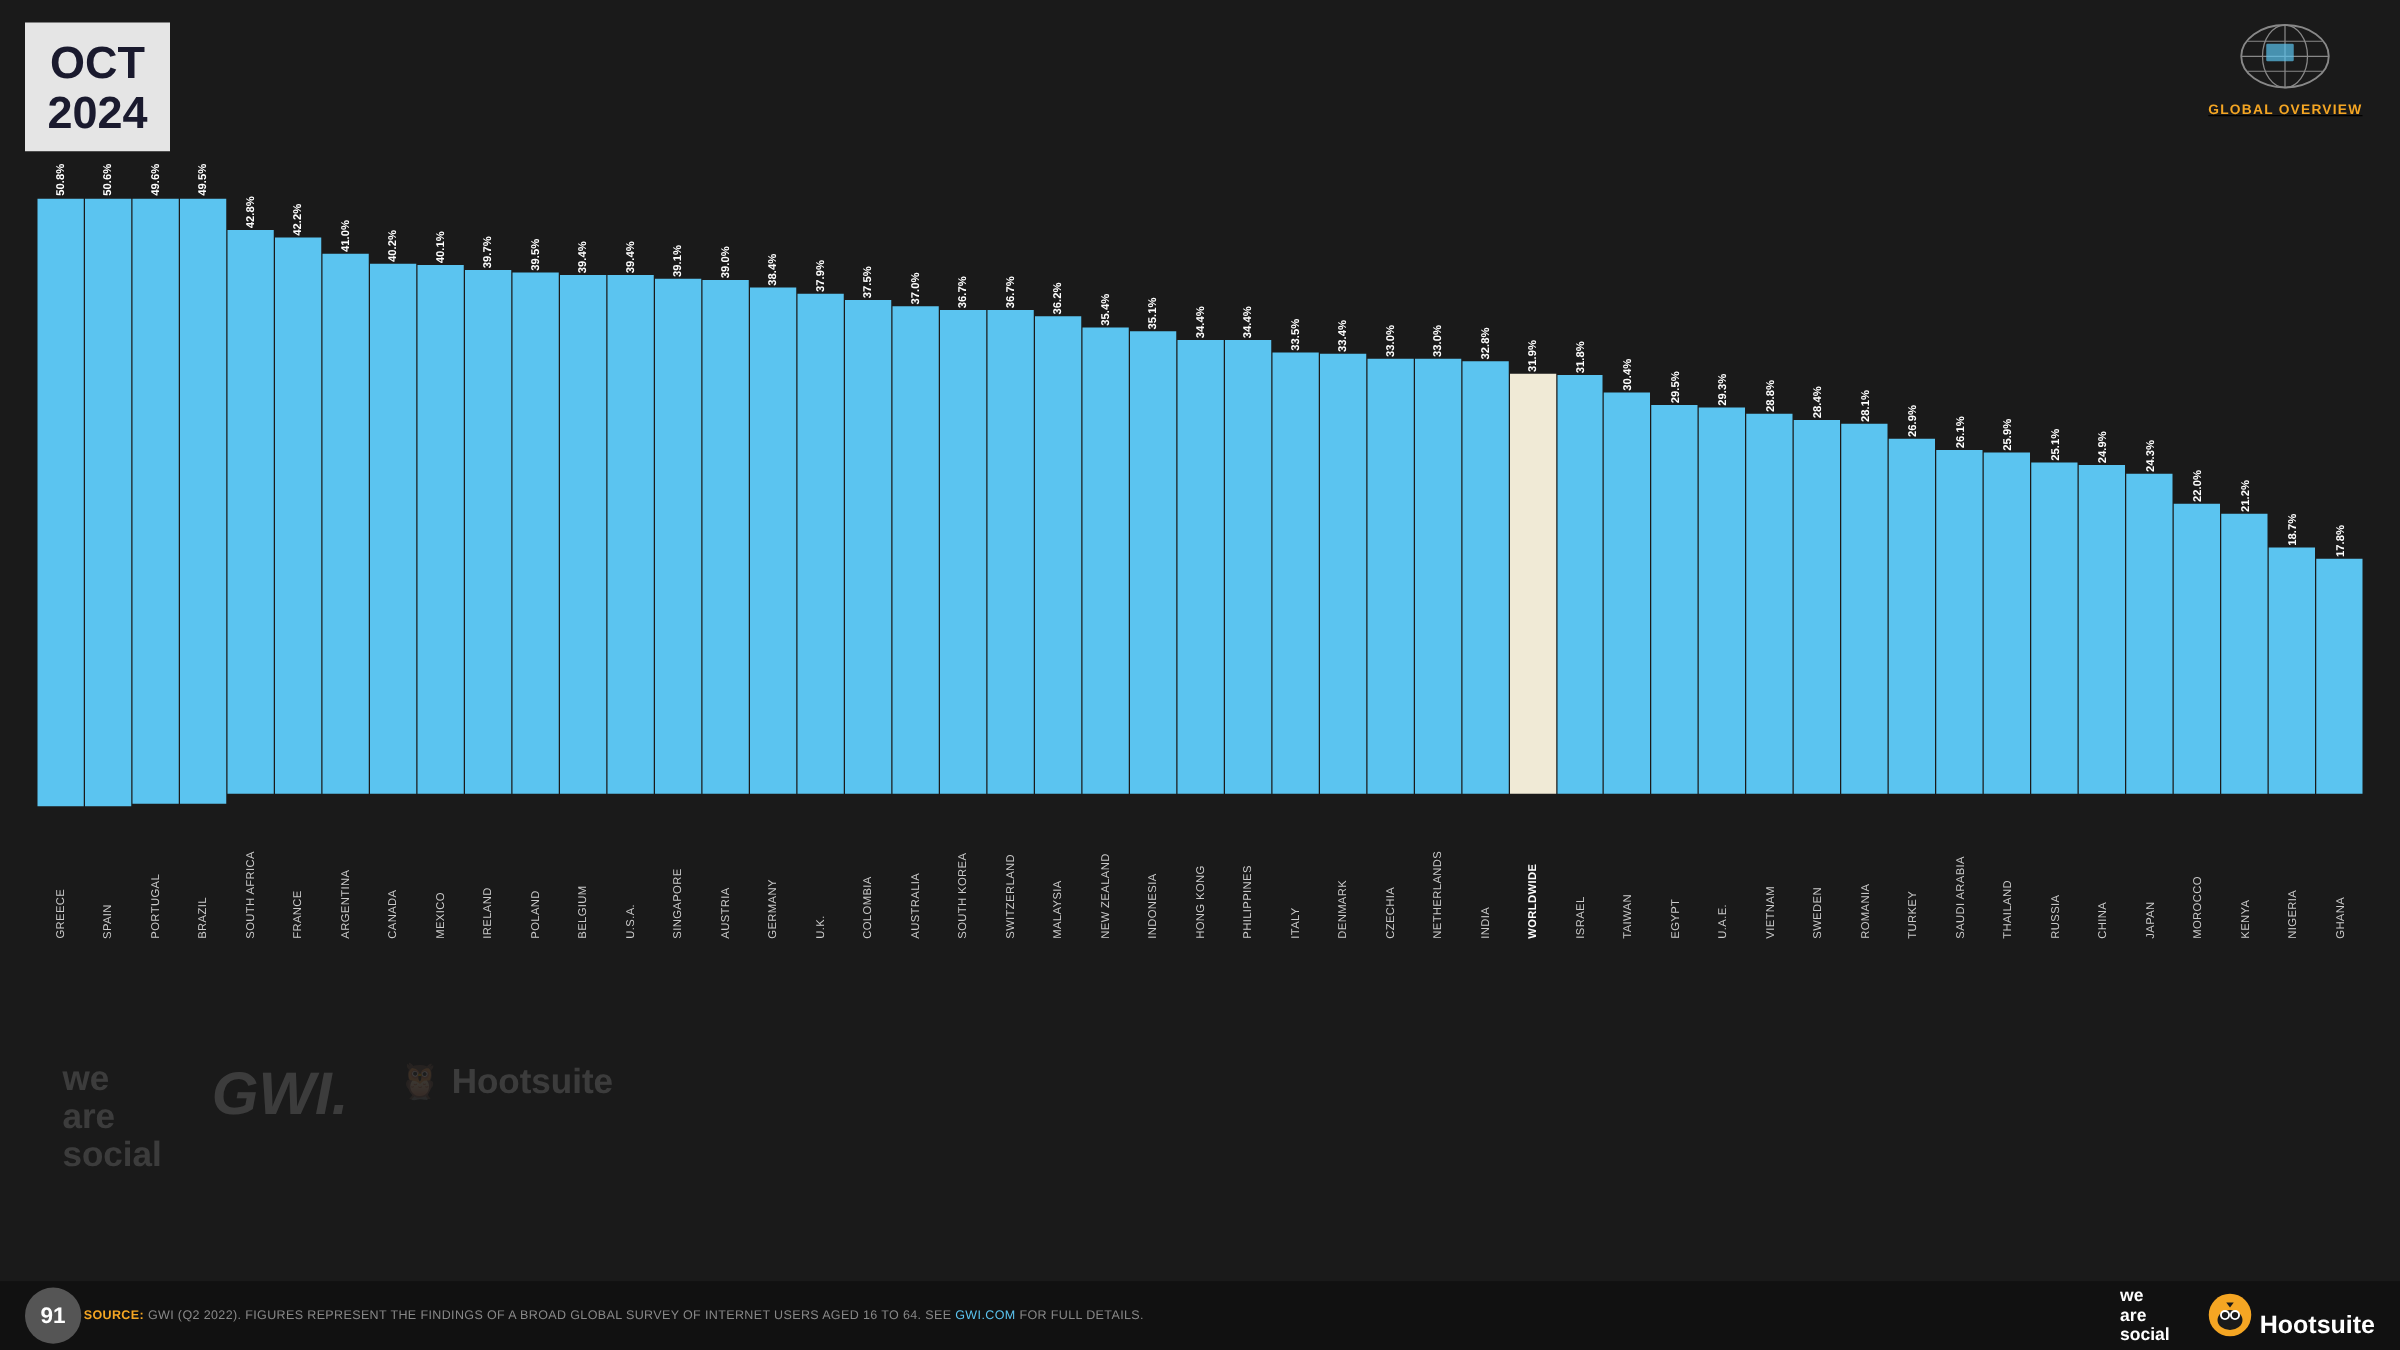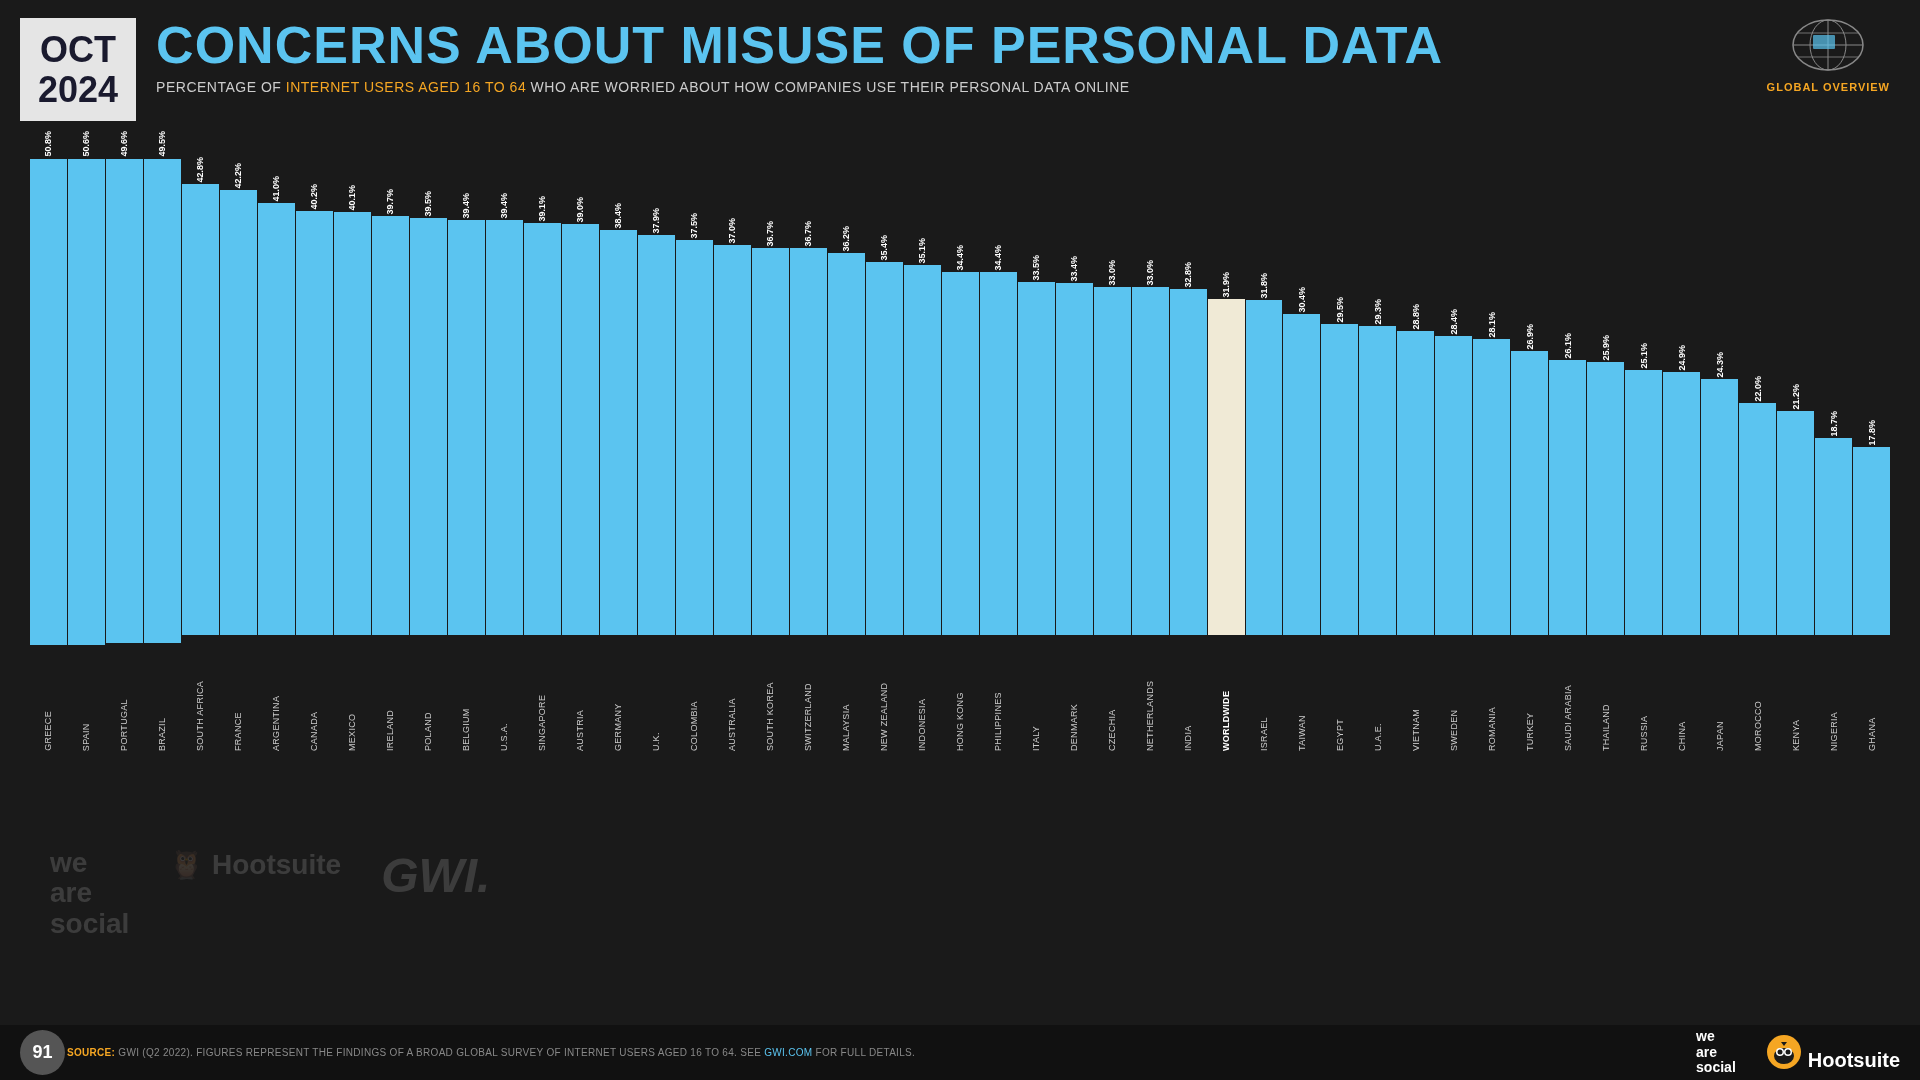--- a/index.html
+++ b/index.html
@@ -49,20 +49,21 @@
       text-transform: uppercase;
     }
     #subtitle .highlight {
       color: #f5a623;
     }
     #globe-area {
       position: absolute;
       right: 30px;
       top: 15px;
       text-align: center;
+      text-decoration: underline;
     }
     #globe-svg {
       width: 80px;
       height: 60px;
     }
     #global-label {
       color: #f5a623;
       font-size: 11px;
       font-weight: 700;
       letter-spacing: 1px;
@@ -219,26 +220,20 @@
       height: 36px;
     }
   </style>
 </head>
 <body>
 
 <div id="header">
   <div id="date-box">
     <span>OCT</span><br>
     <span>2024</span>
-  </div>
-  <div id="title-area">
-    <div id="main-title">CONCERNS ABOUT MISUSE OF PERSONAL DATA</div>
-    <div id="subtitle">
-      <span>PERCENTAGE OF </span><span class="highlight">INTERNET USERS AGED 16 TO 64</span><span> WHO ARE WORRIED ABOUT HOW COMPANIES USE THEIR PERSONAL DATA ONLINE</span>
-    </div>
   </div>
   <div id="globe-area">
     <svg id="globe-svg" viewBox="0 0 80 60">
       <ellipse cx="40" cy="30" rx="35" ry="25" fill="none" stroke="#888" stroke-width="1.5"></ellipse>
       <ellipse cx="40" cy="30" rx="18" ry="25" fill="none" stroke="#888" stroke-width="1"></ellipse>
       <line x1="5" y1="30" x2="75" y2="30" stroke="#888" stroke-width="1"></line>
       <line x1="10" y1="18" x2="70" y2="18" stroke="#888" stroke-width="0.8"></line>
       <line x1="10" y1="42" x2="70" y2="42" stroke="#888" stroke-width="0.8"></line>
       <line x1="40" y1="5" x2="40" y2="55" stroke="#888" stroke-width="1"></line>
       <rect x="25" y="20" width="22" height="14" fill="#5bc4f0" opacity="0.7" rx="1"></rect>
@@ -492,22 +487,22 @@
       <div class="bar-group">
         <div class="bar-value">17.8%</div>
         <div class="bar" style="height: 188px;"></div>
         <div class="bar-label">GHANA</div>
       </div>
     </div>
 </div>
 
 <div id="watermark-area">
   <div id="watermark-we-social">we<br>are<br>social</div>
+  <div id="watermark-gwi">GWI.</div>
   <div id="watermark-hootsuite">🦉 Hootsuite</div>
-  <div id="watermark-gwi">GWI.</div>
 </div>
 
 <div id="footer">
   <div id="page-num">91</div>
   <div id="source-text">
     <span class="src-label">SOURCE:</span>
     <span> GWI (Q2 2022). FIGURES REPRESENT THE FINDINGS OF A BROAD GLOBAL SURVEY OF INTERNET USERS AGED 16 TO 64. SEE </span>
     <span class="gwi-link">GWI.COM</span>
     <span> FOR FULL DETAILS.</span>
   </div>

